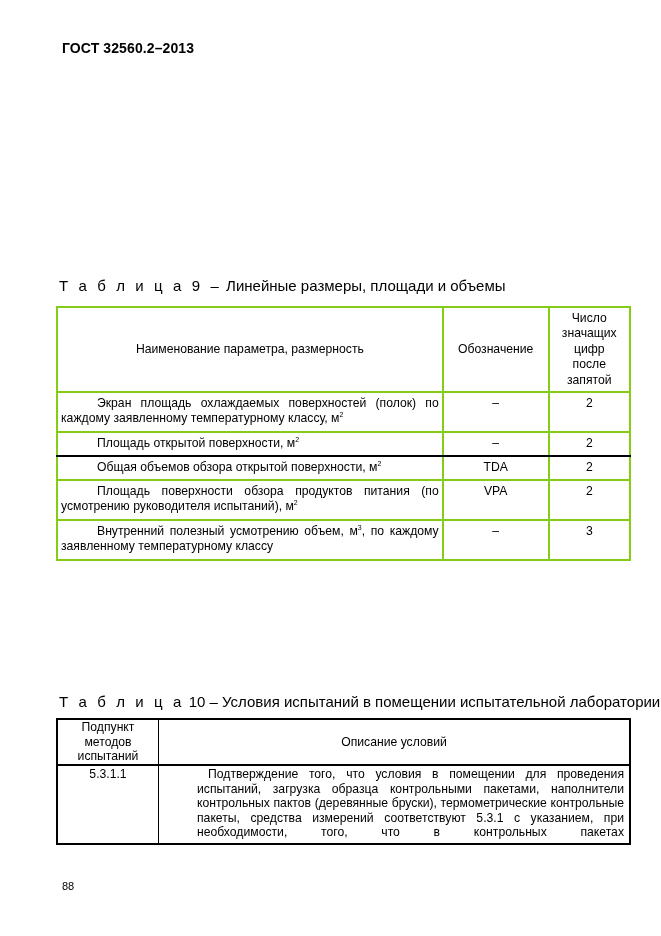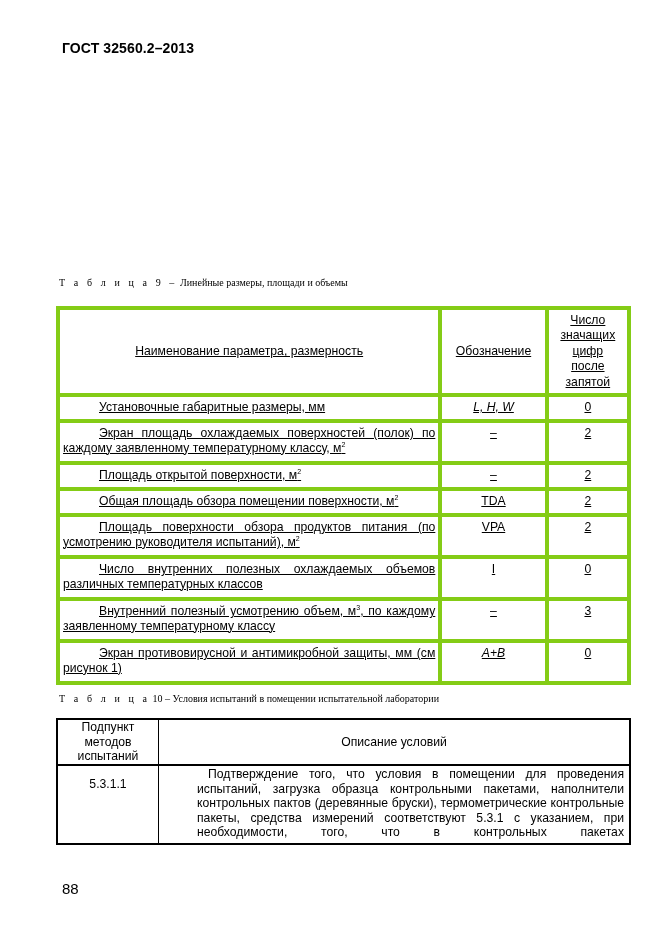--- a/index.html
+++ b/index.html
@@ -6,111 +6,95 @@
     body {
       width: 661px; height: 936px; position: relative; overflow: hidden;
       font-family: "Liberation Sans", sans-serif; color: #000;
     }
     .header {
       position: absolute; left: 62px; top: 40px;
       font-size: 14px; font-weight: bold; letter-spacing: 0.1px;
     }
     .caption {
       position: absolute; left: 59px;
-      font-size: 10px;
-      font-family: Liberation Serif, serif;
+      font-size: 15px;
     }
     .caption .spaced { letter-spacing: 3.1px; }
     table {
       position: absolute; border-collapse: collapse;
       font-size: 12.2px; line-height: 14.6px;
     }
     td, th { font-weight: normal; padding: 0; vertical-align: top; }
     #t9 { left: 56px; top: 306px; width: 575px; border: 2px solid #000; }
-    #t9 td, #t9 th { border: 4px solid #84cc16; text-decoration: underline; }
+    #t9 td, #t9 th { border: 2px solid #84cc16; }
     #t9 tr.thick-bottom td { border-bottom: 2px solid #000; }
     #t9 th { text-align: center; vertical-align: middle; }
     #t9 .c1 { width: 377px; }
     #t9 .c2 { width: 102px; }
     #t9 .c3 { width: 78px; }
     #t9 td.name { text-align: justify; padding: 3px 3px 2px 3px; text-align-last: left; }
     #t9 td.name .ind { display: inline-block; width: 36px; }
     #t9 td.sym, #t9 td.dig { text-align: center; padding-top: 3px; }
     #t9 td.sym.it { font-style: italic; }
     #t9 tr.head th { height: 83px; }
     sup { font-size: 7px; vertical-align: 5px; line-height: 0; }
 
     #t10 { left: 56px; top: 718px; width: 575px; border: 2px solid #000; border-bottom: none; }
     #t10 td, #t10 th { border: 1px solid #000; }
     #t10 tr.head th { border-bottom: 2px solid #000; vertical-align: middle; height: 44px; }
     #t10 .c1 { width: 100px; }
-    #t10 td.sub { text-align: center; padding-top: 11px; }
+    #t10 td.sub { text-align: center; padding-top: 1px; }
     #t10 td.desc { padding: 1px 5px 0 5px; text-align: justify; text-align-last: justify; }
     #t10 td.desc .ind { display: inline-block; width: 11px; }
     #t10 tr.body td { border-bottom: 2px solid #000; }
 
-    .page-num { position: absolute; left: 62px; top: 880px; font-size: 15px; }
+    .page-num { position: absolute; left: 62px; top: 880px; font-size: 11px; }
   </style>
 </head>
 <body>
 
 <div class="header">ГОСТ  32560.2–2013</div>
 
 <div class="caption" style="top:277px;"><span class="spaced">Т а б л и ц а  9 –</span><span> Линейные размеры, площади и объемы</span></div>
 
 <table id="t9">
   <tbody>
       <tr class="head thick-bottom">
     <th class="c1">Наименование параметра, размерность</th>
     <th class="c2">Обозначение</th>
     <th class="c3">
           <div style="width:66px;margin:0 auto;line-height:15.5px;">Число значащих цифр после запятой</div>
         </th>
   </tr>
   </tbody>
     <tbody id="t9body">
-      <tr class="thick-bottom">
-        <td class="name" style="height: 17px;"><span class="ind"></span><span>Установочные габаритные размеры, мм</span></td>
-        <td class="sym it">L, H, W</td>
-        <td class="dig">0</td>
-      </tr>
       <tr>
         <td class="name" style="height: 33px;"><span class="ind"></span><span>Экран площадь охлаждаемых поверхностей (полок) по каждому заявленному температурному классу, м</span><sup>2</sup></td>
         <td class="sym">–</td>
         <td class="dig">2</td>
       </tr>
       <tr class="thick-bottom">
         <td class="name" style="height: 17px;"><span class="ind"></span><span>Площадь открытой поверхности, м</span><sup>2</sup></td>
         <td class="sym">–</td>
         <td class="dig">2</td>
       </tr>
       <tr>
-        <td class="name" style="height: 17px;"><span class="ind"></span><span>Общая площадь обзора помещении поверхности, м</span><sup>2</sup></td>
+        <td class="name" style="height: 17px;"><span class="ind"></span><span>Общая объемов обзора открытой поверхности, м</span><sup>2</sup></td>
         <td class="sym">TDA</td>
         <td class="dig">2</td>
       </tr>
       <tr>
         <td class="name" style="height: 33px;"><span class="ind"></span><span>Площадь поверхности обзора продуктов питания (по усмотрению руководителя испытаний), м</span><sup>2</sup></td>
         <td class="sym">VPA</td>
         <td class="dig">2</td>
       </tr>
       <tr>
-        <td class="name" style="height: 33px;"><span class="ind"></span><span>Число внутренних полезных охлаждаемых объемов различных температурных классов</span></td>
-        <td class="sym">I</td>
-        <td class="dig">0</td>
-      </tr>
-      <tr>
         <td class="name" style="height: 33px;"><span class="ind"></span><span>Внутренний полезный усмотрению объем, м</span><sup>3</sup><span>, по каждому заявленному температурному классу</span></td>
         <td class="sym">–</td>
         <td class="dig">3</td>
-      </tr>
-      <tr>
-        <td class="name" style="height: 33px;"><span class="ind"></span><span>Экран противовирусной и антимикробной защиты, мм (см рисунок 1)</span></td>
-        <td class="sym it">A+B</td>
-        <td class="dig">0</td>
       </tr>
     </tbody>
 </table>
 
 <div class="caption" style="top:693px;"><span class="spaced">Т а б л и ц а</span><span>  10 – Условия испытаний в помещении испытательной лаборатории</span></div>
 
 <table id="t10">
   <tbody>
       <tr class="head">
     <th class="c1">

